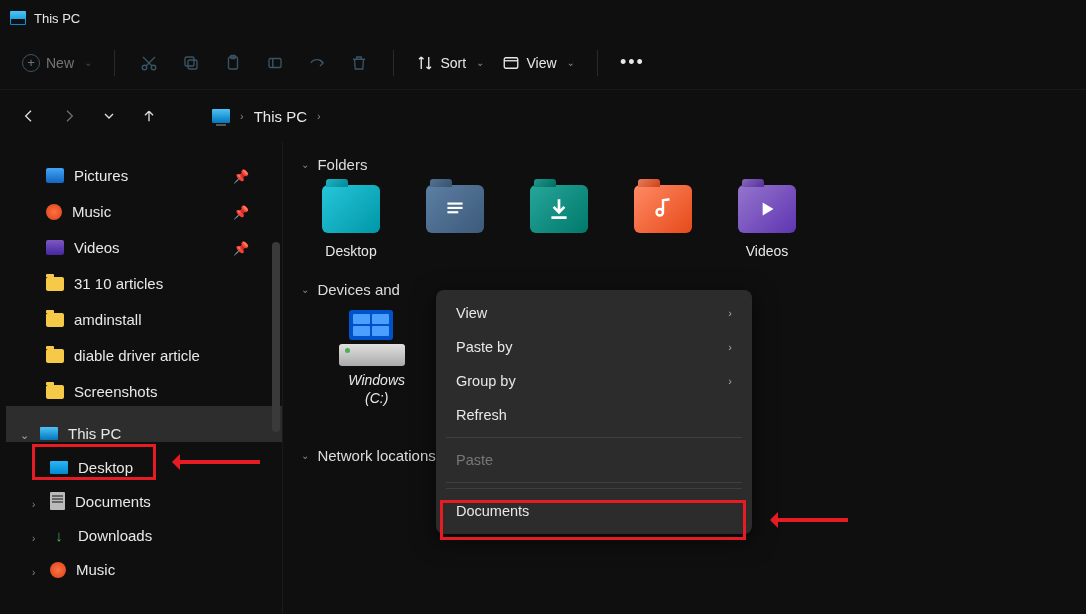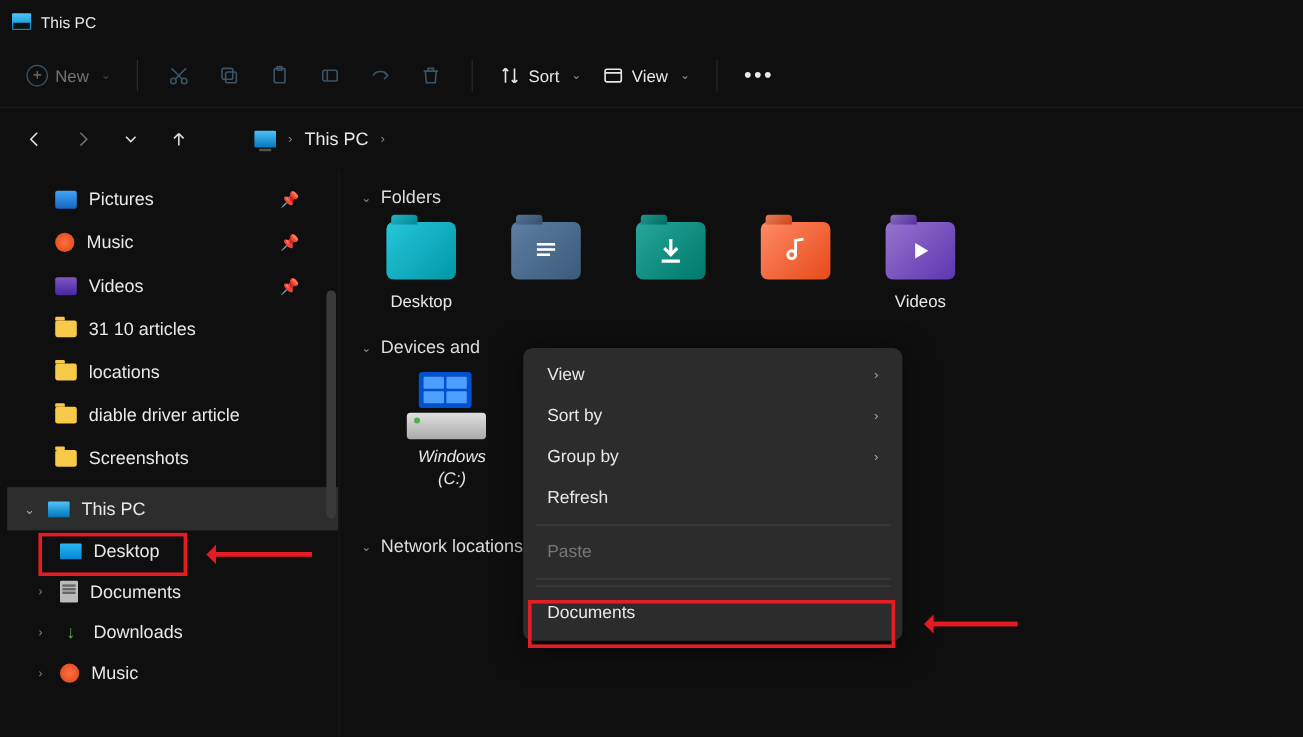--- a/index.html
+++ b/index.html
@@ -30,21 +30,21 @@
   .addr .pc-icon::after{content:"";position:absolute;left:4px;right:4px;bottom:-3px;height:2px;background:#555;}
   .addr .crumb { font-size:15px; }
   .addr .sep-ch { color:#888; font-size:11px; }
 
   
   .split { display:flex; height: calc(614px - 36px - 54px - 52px); }
 
   
   .sidebar { width: 282px; padding: 6px 0 6px 6px; overflow:hidden; position:relative;}
   .sb-scroll { position:absolute; right:2px; top:100px; width:8px; height:190px; background:#3a3a3a; border-radius:4px;}
-  .sb-item { display:flex; align-items:center; height:36px; padding-left:14px; gap:10px; font-size:15px;}
+  .sb-item { display:flex; align-items:flex-end; height:36px; padding-left:14px; gap:10px; font-size:15px;}
   .sb-item.pinned { justify-content:space-between; padding-right:32px;}
   .sb-item.indent { padding-left:40px;}
   .sb-item.indent2 { padding-left:44px; height:34px;}
   .sb-item.active { background:#2d2d2d; }
   .sb-label { display:flex; align-items:center; gap:10px; }
   .pin { color:#ccc; font-size:13px;}
   .ic { width:18px; height:18px; display:inline-flex; align-items:center; justify-content:center; font-size:15px;}
   .ic.folder { width:18px; height:14px; background:#f7c948; border-radius:2px; position:relative;}
   .ic.folder::before{content:"";position:absolute;top:-3px;left:0;width:8px;height:3px;background:#f7c948;border-radius:1px 1px 0 0;}
   .ic.thispc { width:18px; height:13px; background:linear-gradient(#4fc3f7,#0277bd); border-radius:1px;}
@@ -225,21 +225,21 @@
     </div>
     <div class="sb-item indent">
         <span class="sb-label">
           <span class="ic folder"></span>
           <span>31 10 articles</span>
         </span>
       </div>
     <div class="sb-item indent">
         <span class="sb-label">
           <span class="ic folder"></span>
-          <span>locations</span>
+          <span>amdinstall</span>
         </span>
       </div>
     <div class="sb-item indent">
         <span class="sb-label">
           <span class="ic folder"></span>
           <span>diable driver article</span>
         </span>
       </div>
     <div class="sb-item indent">
         <span class="sb-label">
@@ -353,21 +353,21 @@
       </div>
   </div>
 </div>
 
 <div class="ctx">
   <div class="ctx-item">
       <span>View</span>
       <span class="ctx-sub">›</span>
     </div>
   <div class="ctx-item">
-      <span>Sort by</span>
+      <span>Paste by</span>
       <span class="ctx-sub">›</span>
     </div>
   <div class="ctx-item">
       <span>Group by</span>
       <span class="ctx-sub">›</span>
     </div>
   <div class="ctx-item">
       <span>Refresh</span>
     </div>
   <div class="ctx-sep"></div>

